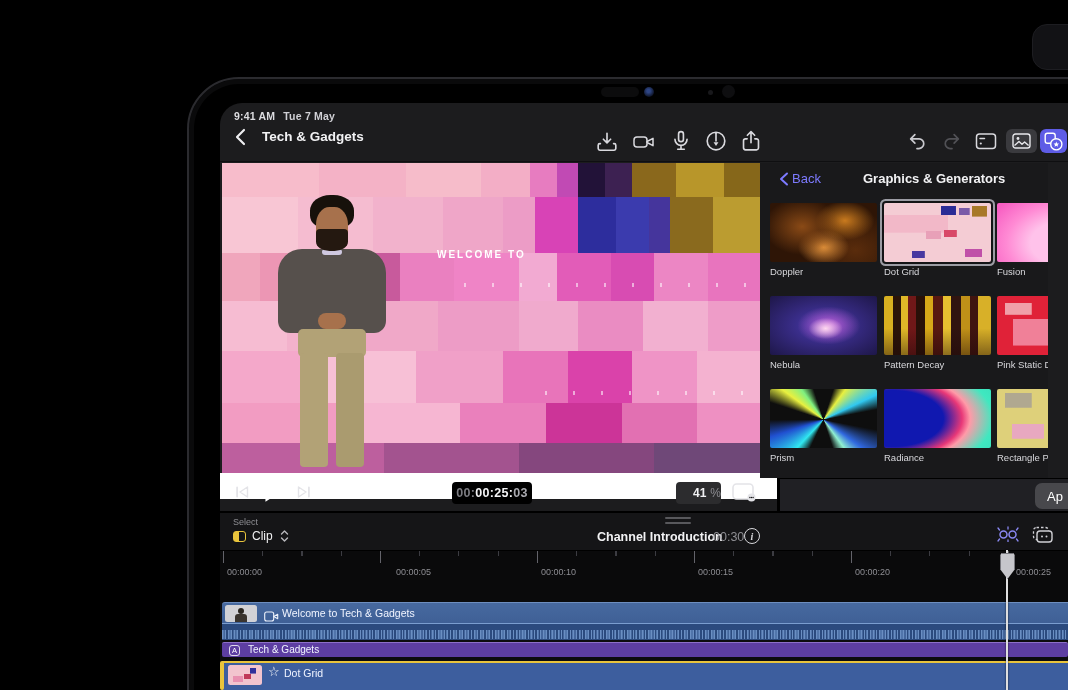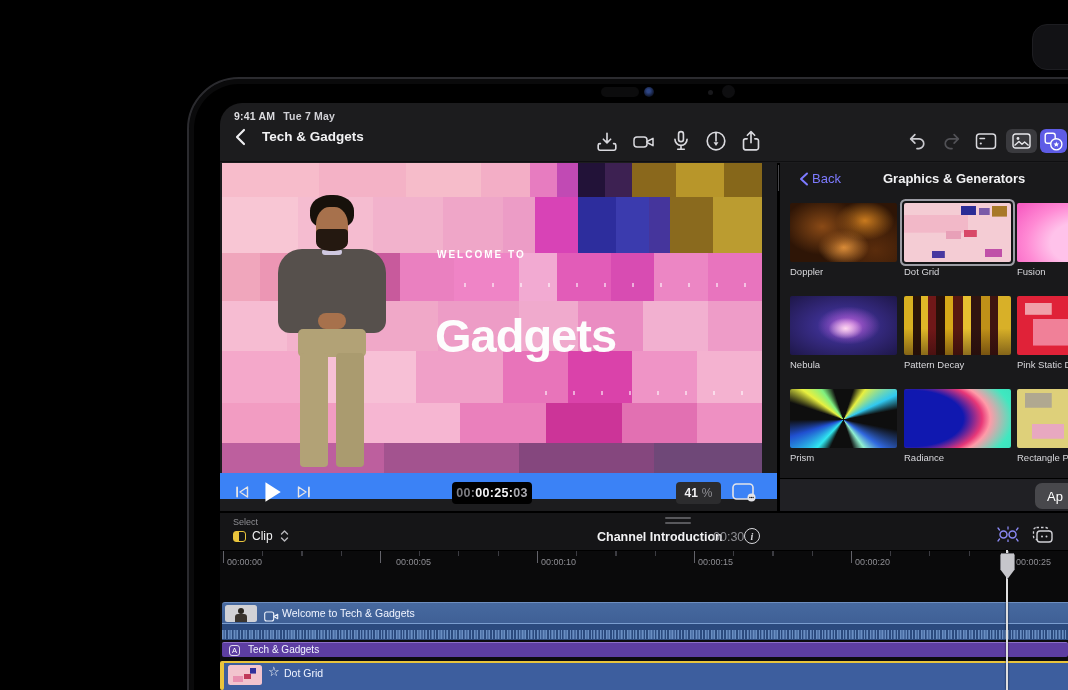--- a/index.html
+++ b/index.html
@@ -51,31 +51,31 @@
   .p-hair{left:88px;top:32px;width:44px;height:34px;border-radius:46% 46% 40% 40%;background:#17110b;}
   .p-face{left:94px;top:44px;width:32px;height:42px;border-radius:42%;background:#a7714c;}
   .p-beard{left:94px;top:66px;width:32px;height:22px;border-radius:4px 4px 42% 42%;background:#241810;}
   .p-body{left:56px;top:86px;width:108px;height:84px;border-radius:24px 24px 12px 12px;background:#56504c;}
   .p-collar{left:100px;top:86px;width:20px;height:6px;border-radius:3px;background:#cfc8e0;}
   .p-hands{left:96px;top:150px;width:28px;height:16px;border-radius:8px;background:#a7714c;}
   .p-hips{left:76px;top:166px;width:68px;height:28px;border-radius:5px;background:#b2a276;}
   .p-legl{left:78px;top:190px;width:28px;height:114px;border-radius:4px;background:#b2a276;}
   .p-legr{left:114px;top:190px;width:28px;height:114px;border-radius:4px;background:#aa9b6f;}
   
-  .controls{left:0;top:370px;width:557px;height:26px;background:#3b82f6;}
+  .controls{left:0;top:370px;width:557px;height:26px;background:#ffffff;}
   .tc-box{left:232px;top:9px;width:80px;height:22px;border-radius:4px;background:#000;
           display:flex;align-items:center;justify-content:center;font-size:12.5px;font-weight:600;letter-spacing:.3px;}
   .tc-dim{color:#7c7c82;} .tc-main{color:#f4f4f6;} .tc-tail{color:#a9a9af;}
   .zoom-box{left:456px;top:9px;width:45px;height:22px;border-radius:4px;background:#2c2c2e;
-            display:flex;align-items:center;justify-content:center;gap:4px;font-size:12px;}
+            display:flex;align-items:center;justify-content:flex-end;gap:4px;font-size:12px;}
   .zoom-val{color:#f0f0f2;font-weight:600;} .zoom-pct{color:#8e8e93;}
   
   .vdivider{left:557px;top:60px;width:3px;height:348px;background:#000;}
   .vnotch{left:558px;top:62px;width:1px;height:26px;background:#47474b;}
-  .panel{left:560px;top:60px;width:288px;height:315px;background:#19191b;overflow:hidden;}
+  .panel{left:540px;top:60px;width:288px;height:315px;background:#19191b;overflow:hidden;}
   .pn-back-ch{left:19px;top:9px;color:#7d7aff;}
   .pn-back{left:32px;top:8px;font-size:13px;color:#7d7aff;}
   .pn-title{left:103px;top:8px;font-size:13px;font-weight:700;color:#f2f2f4;}
   .thumb{width:107px;height:59px;border-radius:2px;overflow:hidden;}
   .thumb.sel{box-shadow:0 0 0 2px #141416,0 0 0 4px #9c9ca4;}
   .itm-label{font-size:9.5px;color:#d8d8dc;white-space:nowrap;}
   .th-doppler{background:radial-gradient(60% 80% at 30% 40%,#8a4a16,transparent 60%),radial-gradient(50% 60% at 70% 30%,#c97a1e,transparent 55%),radial-gradient(40% 50% at 50% 75%,#e0903a,transparent 60%),radial-gradient(70% 90% at 80% 80%,#5a2c0c,transparent 70%),#2e1506;}
   .th-dotgrid{background:linear-gradient(#2b2b96,#2b2b96) 62% 6%/14% 16% no-repeat,linear-gradient(#7a5aa8,#7a5aa8) 78% 10%/10% 12% no-repeat,linear-gradient(#a87828,#a87828) 96% 6%/14% 18% no-repeat,linear-gradient(#d84868,#d84868) 64% 52%/12% 12% no-repeat,linear-gradient(#e8a0b8,#e8a0b8) 46% 56%/14% 14% no-repeat,linear-gradient(#c050a8,#c050a8) 90% 90%/16% 14% no-repeat,linear-gradient(#4838a0,#4838a0) 30% 92%/12% 12% no-repeat,linear-gradient(#f2b8c8,#f2b8c8) 0 30%/60% 30% no-repeat,#f4ccd4;}
   .th-fusion{background:radial-gradient(75% 95% at 60% 68%,#ffc2ea 0 38%,#ff8ad4 68%,#f75ec2 100%);}
   .th-nebula{background:radial-gradient(16% 18% at 52% 55%,#ffd8f0,transparent),radial-gradient(42% 46% at 55% 50%,#c060d8,transparent 70%),radial-gradient(85% 85% at 50% 50%,#4a3ab0,#1a1440 90%),#120e2a;}
@@ -100,21 +100,21 @@
   .proj-dur{left:493px;top:17px;font-size:12.5px;color:#8e8e93;}
   .info-ic{left:524px;top:15px;width:16px;height:16px;border-radius:50%;border:1.3px solid #d8d8dc;
            color:#d8d8dc;font-size:10px;font-weight:700;font-family:"Liberation Serif",serif;font-style:italic;
            display:flex;align-items:center;justify-content:center;box-sizing:border-box;}
   .ic-connect{left:776px;top:13px;color:#8a88f2;}
   .ic-overlay2{left:812px;top:13px;color:#d0d0d5;}
   
   .ruler{left:0;top:447px;width:848px;height:52px;background:#0a0a0b;border-top:1px solid #000;}
   .minors{left:3px;top:0;width:800px;height:5px;background:repeating-linear-gradient(90deg,#3c3c42 0 1px,transparent 1px 39.25px);}
   .majtick{top:0;width:1px;height:12px;background:#63636a;}
-  .rlabel{top:6px;font-size:9px;color:#8e8e93;}
+  .rlabel{top:16px;font-size:9px;color:#8e8e93;}
   
   .tracksbg{left:0;top:499px;width:848px;height:88px;background:#0c0c0e;}
   .track-video{left:2px;top:499px;width:846px;height:21px;border-radius:3px 0 0 0;
                background:linear-gradient(#47699f,#3f6096);border-top:1px solid rgba(150,180,225,.55);box-sizing:border-box;}
   .track-audio{left:2px;top:520px;width:846px;height:17px;background:#2b4a7e;border-top:1px solid rgba(150,185,235,.75);box-sizing:border-box;}
   .track-audio .wave{position:absolute;left:0;right:0;bottom:1px;height:9px;opacity:.95;
     background:repeating-linear-gradient(90deg,#6e92c6 0 1px,transparent 1px 3px),
                repeating-linear-gradient(90deg,#5478ae 0 2px,transparent 2px 7px),
                repeating-linear-gradient(90deg,#46689e 0 3px,transparent 3px 11px);}
   .vthumb{left:3px;top:2px;width:32px;height:17px;border-radius:2.5px;background:#d2d2d6;overflow:hidden;}
@@ -235,21 +235,20 @@
       <div class="pv rowA"></div>
       <div class="pv rowB"></div>
       <div class="pv rowC"></div>
       <div class="pv rowD"></div>
       <div class="pv rowE"></div>
       <div class="pv rowF"></div>
       <div class="pv rowG"></div>
       <div class="pv pv-dots d1"></div>
       <div class="pv pv-dots d2"></div>
       <div class="abs pv-kicker">WELCOME TO</div>
-      <div class="abs pv-big pv-b2">Gadgets</div>
       <div class="abs p-body"></div>
       <div class="abs p-collar"></div>
       <div class="abs p-hips"></div>
       <div class="abs p-legl"></div>
       <div class="abs p-legr"></div>
       <div class="abs p-hands"></div>
       <div class="abs p-hair"></div>
       <div class="abs p-face"></div>
       <div class="abs p-beard"></div>
     </div>

